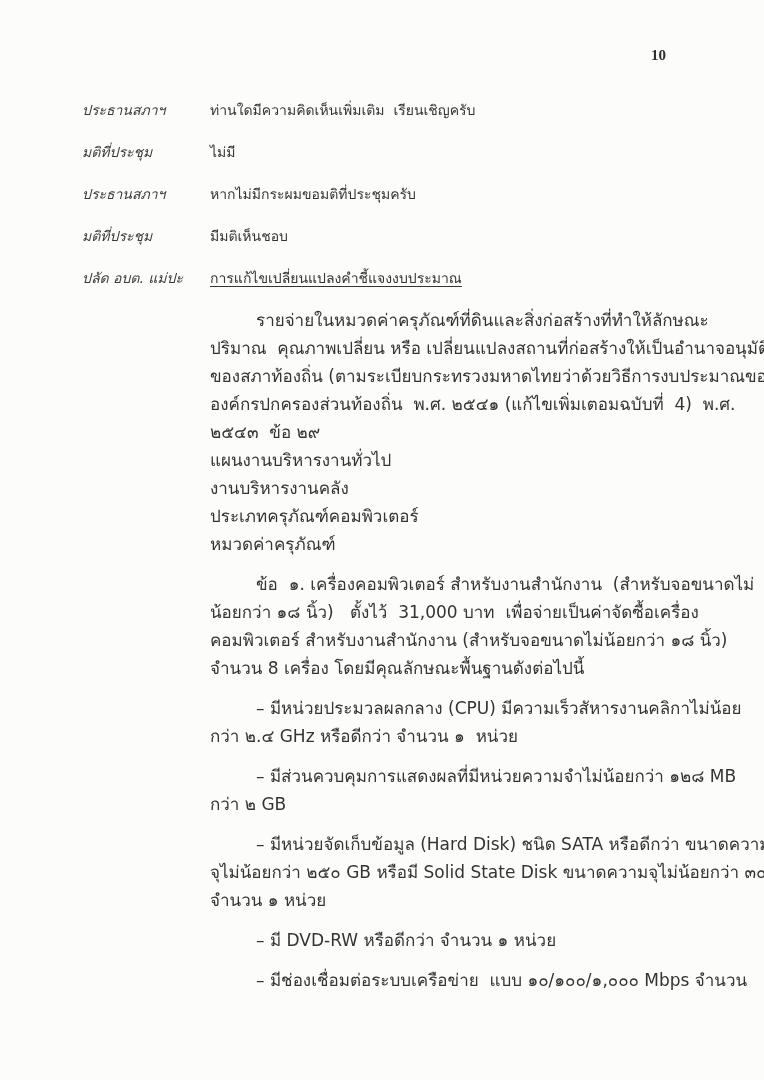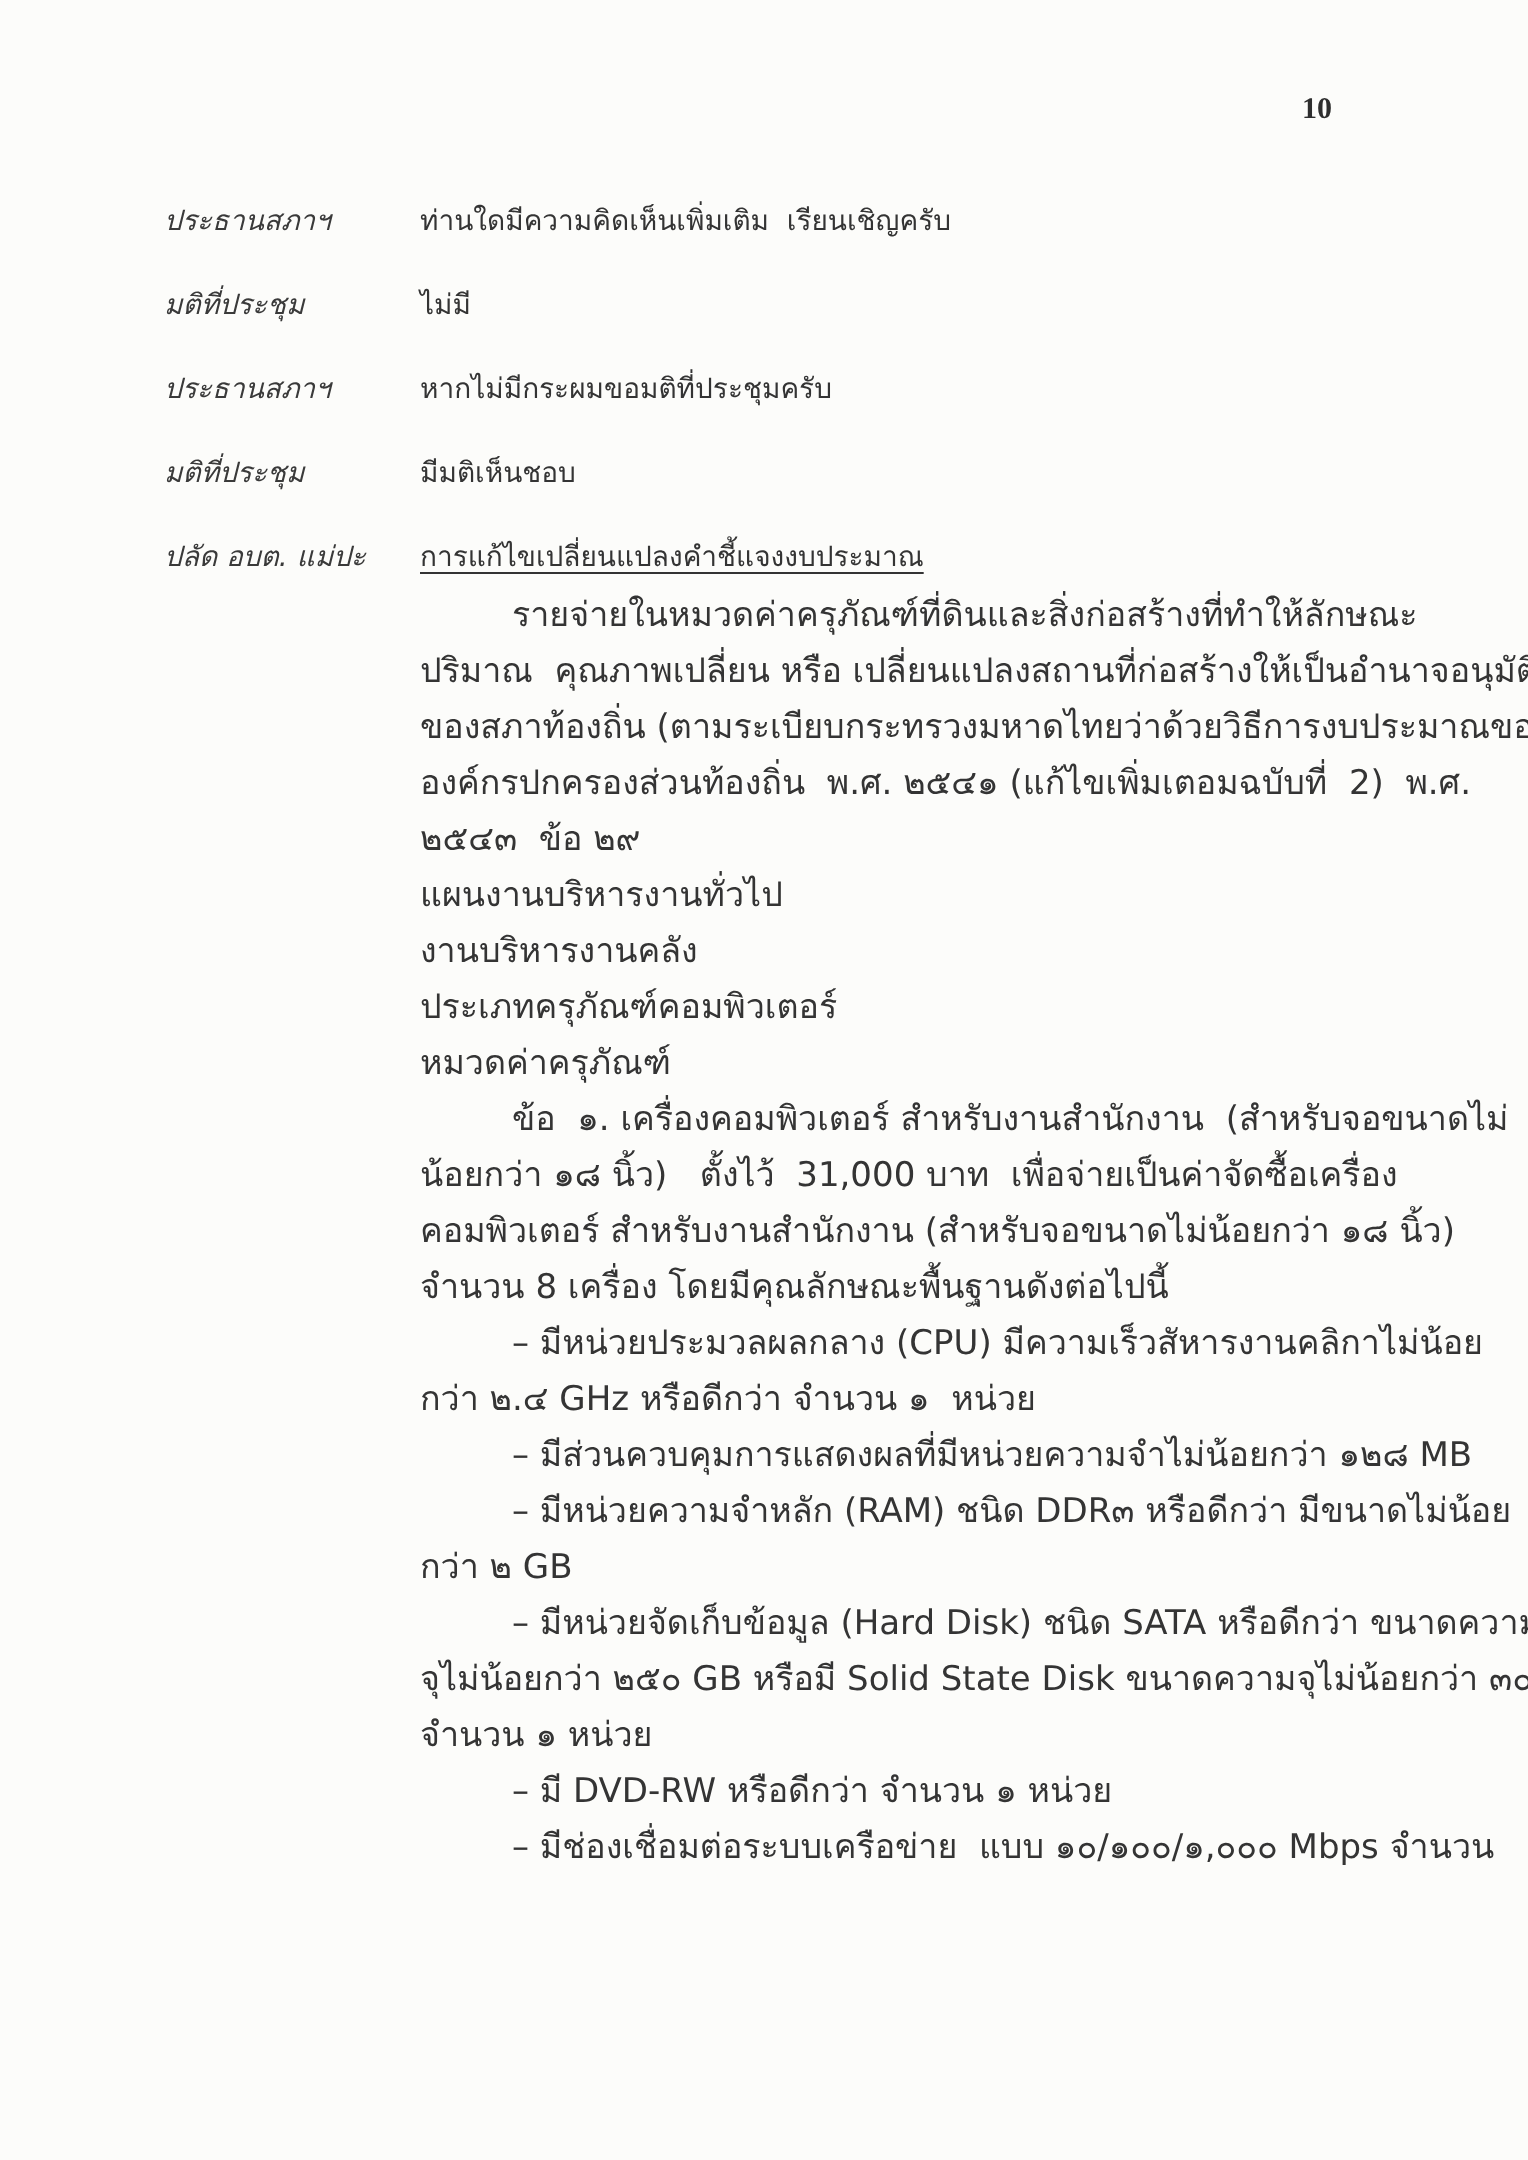--- a/index.html
+++ b/index.html
@@ -58,21 +58,21 @@
     top: 294px;
     left: 210px;
     width: 520px;
     font-size: 17px;
   }
   .ln {
     height: 28px;
     line-height: 28px;
     white-space: pre;
   }
-  .in { padding-left: 46px; }
+  .in { padding-left: 46px; margin-top: 12px; }
 </style>
 </head>
 <body>
 
 <div class="page">
 
   <div class="pageno">10</div>
 
   <div class="rows">
     <div class="drow">
@@ -94,34 +94,33 @@
     <div class="drow">
       <span class="speaker">ปลัด อบต. แม่ปะ</span>
       <span class="speech uline">การแก้ไขเปลี่ยนแปลงคำชี้แจงงบประมาณ</span>
     </div>
   </div>
 
   <div class="bodyblock">
     <div class="ln in">รายจ่ายในหมวดค่าครุภัณฑ์ที่ดินและสิ่งก่อสร้างที่ทำให้ลักษณะ</div>
     <div class="ln">ปริมาณ  คุณภาพเปลี่ยน หรือ เปลี่ยนแปลงสถานที่ก่อสร้างให้เป็นอำนาจอนุมัติ</div>
     <div class="ln">ของสภาท้องถิ่น (ตามระเบียบกระทรวงมหาดไทยว่าด้วยวิธีการงบประมาณของ</div>
-    <div class="ln">องค์กรปกครองส่วนท้องถิ่น  พ.ศ. ๒๕๔๑ (แก้ไขเพิ่มเตอมฉบับที่  2)  พ.ศ.</div>
+    <div class="ln">องค์กรปกครองส่วนท้องถิ่น  พ.ศ. ๒๕๔๑ (แก้ไขเพิ่มเตอมฉบับที่  4)  พ.ศ.</div>
     <div class="ln">๒๕๔๓  ข้อ ๒๙</div>
     <div class="ln">แผนงานบริหารงานทั่วไป</div>
     <div class="ln">งานบริหารงานคลัง</div>
     <div class="ln">ประเภทครุภัณฑ์คอมพิวเตอร์</div>
     <div class="ln">หมวดค่าครุภัณฑ์</div>
     <div class="ln in">ข้อ  ๑. เครื่องคอมพิวเตอร์ สำหรับงานสำนักงาน  (สำหรับจอขนาดไม่</div>
     <div class="ln">น้อยกว่า ๑๘ นิ้ว)   ตั้งไว้  31,000 บาท  เพื่อจ่ายเป็นค่าจัดซื้อเครื่อง</div>
     <div class="ln">คอมพิวเตอร์ สำหรับงานสำนักงาน (สำหรับจอขนาดไม่น้อยกว่า ๑๘ นิ้ว)</div>
     <div class="ln">จำนวน 8 เครื่อง โดยมีคุณลักษณะพื้นฐานดังต่อไปนี้</div>
     <div class="ln in">– มีหน่วยประมวลผลกลาง (CPU) มีความเร็วสัหารงานคลิกาไม่น้อย</div>
     <div class="ln">กว่า ๒.๔ GHz หรือดีกว่า จำนวน ๑  หน่วย</div>
     <div class="ln in">– มีส่วนควบคุมการแสดงผลที่มีหน่วยความจำไม่น้อยกว่า ๑๒๘ MB</div>
-    <div class="ln in">– มีหน่วยความจำหลัก (RAM) ชนิด DDR๓ หรือดีกว่า มีขนาดไม่น้อย</div>
     <div class="ln">กว่า ๒ GB</div>
     <div class="ln in">– มีหน่วยจัดเก็บข้อมูล (Hard Disk) ชนิด SATA หรือดีกว่า ขนาดความ</div>
     <div class="ln">จุไม่น้อยกว่า ๒๕๐ GB หรือมี Solid State Disk ขนาดความจุไม่น้อยกว่า ๓๐ GB</div>
     <div class="ln">จำนวน ๑ หน่วย</div>
     <div class="ln in">– มี DVD-RW หรือดีกว่า จำนวน ๑ หน่วย</div>
     <div class="ln in">– มีช่องเชื่อมต่อระบบเครือข่าย  แบบ ๑๐/๑๐๐/๑,๐๐๐ Mbps จำนวน</div>
   </div>
 
 </div>
 

